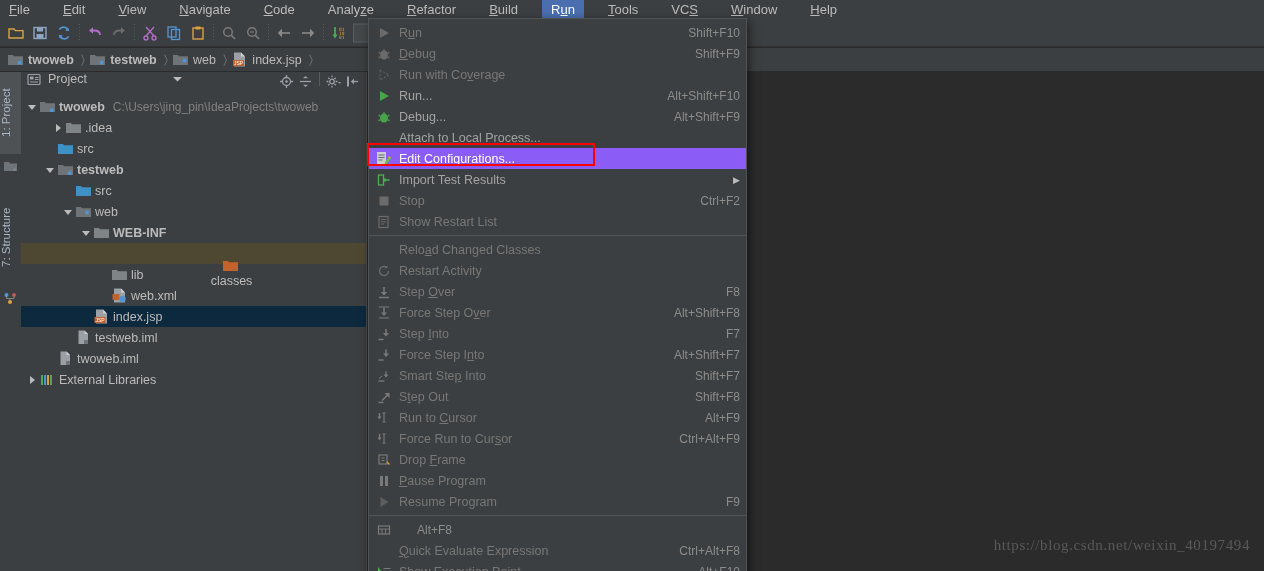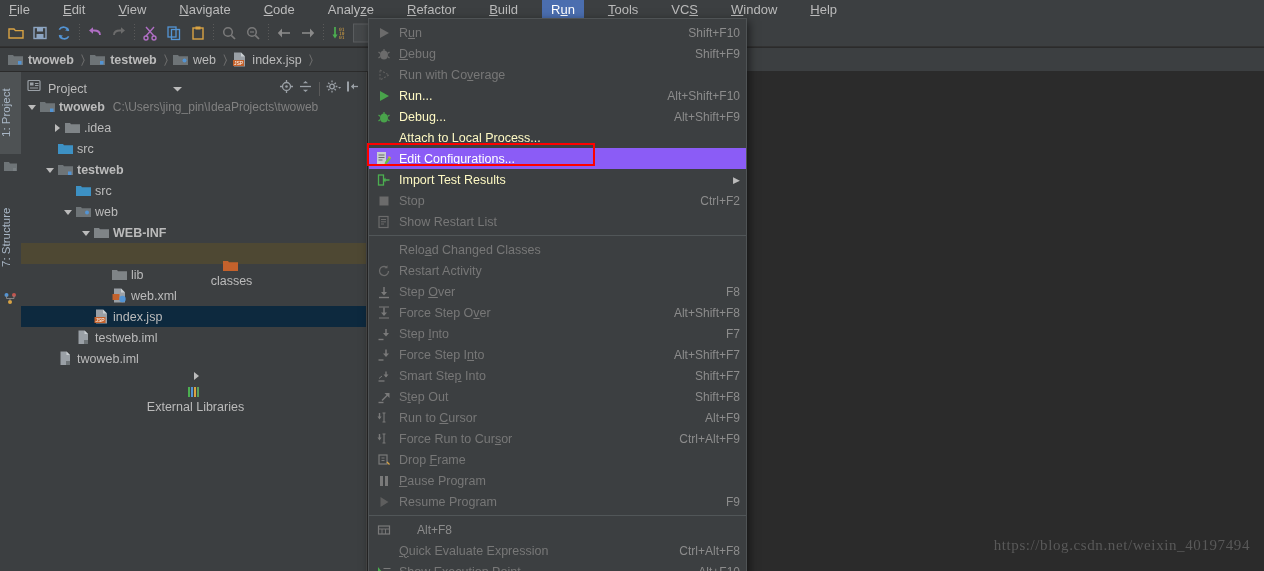--- a/index.html
+++ b/index.html
@@ -51,21 +51,21 @@
     padding:4px 0;box-sizing:border-box;white-space:nowrap;
   }
   .vtab.sel{background:#4e5254;}
   .vicon{position:absolute;left:4px;width:13px;height:13px;}
   
   #projpanel{
     position:absolute;left:21px;top:72px;width:345px;height:499px;
     background:#3c3f41;overflow:hidden;
   }
   #proj-header{
-    height:24px;display:flex;align-items:flex-end;background:#3c3f41;
+    height:24px;display:flex;align-items:flex-start;background:#3c3f41;
     padding:0 4px 0 6px;box-sizing:border-box;
   }
   #proj-title{font-size:12.5px;color:#bbbbbb;margin-left:6px;}
   .ph-spacer{flex:1;}
   .ph-ico{width:19px;height:19px;display:flex;align-items:center;justify-content:center;}
   .ph-divider{width:1px;height:14px;background:#5a5a5a;margin:0 4px;}
   #tree{
     position:absolute;left:0;top:24px;width:345px;height:475px;
     background:#3c3f41;
   }
@@ -100,21 +100,21 @@
     box-shadow:2px 3px 9px rgba(0,0,0,.55);
     padding:3px 0;box-sizing:border-box;
   }
   .mi{
     height:21px;display:flex;align-items:center;padding:0 6px 0 6px;
     box-sizing:border-box;font-size:12.5px;white-space:nowrap;position:relative;
     cursor:default;
   }
   .mi.sel{background:#8b5cf6;}
   .mi-ico{width:17px;height:17px;flex:0 0 17px;margin-right:7px;display:flex;align-items:center;justify-content:center;}
-  .mi-lbl{flex:1;color:#fef9c3;}
+  .mi-lbl{flex:1;color:#a3a3a3;}
   .mi.disabled .mi-lbl{color:#777777;}
   .mi.sel .mi-lbl{color:#ffffff;}
   .mi-key{color:#8c8c8c;font-size:12px;margin-left:18px;}
   .mi-arrow{margin-left:10px;color:#bbbbbb;font-size:9px;}
   .mi-sep{height:1px;background:#515658;margin:3px 0;}
   .mi-lbl u{text-decoration:underline;}
   
   #redbox{
     position:absolute;left:367px;top:143px;width:228px;height:23px;
     border:2px solid #ff0000;box-sizing:border-box;pointer-events:none;
@@ -361,21 +361,21 @@
         </div>
         <div class="ticon">
           <svg width="15" height="14" viewBox="0 0 15 14">
             <path d="M0 2h5l1 1.3h9V12H0z" fill="#6e7477"></path>
             <rect x="10" y="8.5" width="3.5" height="3.5" fill="#5394d4"></rect>
           </svg>
         </div>
         <span class="tlabel bold">twoweb</span>
         <span class="tpath">C:\Users\jing_pin\IdeaProjects\twoweb</span>
       </div>
-      <div class="trow" style="padding-left: 29px;">
+      <div class="trow" style="padding-left: 6px; margin-left: 24px;">
         <div class="tarrow">
           <svg width="10" height="10" viewBox="0 0 10 10">
             <path d="M3 1v8l5-4z" fill="#bbbbbb"></path>
           </svg>
         </div>
         <div class="ticon">
           <svg width="15" height="14" viewBox="0 0 15 14">
             <path d="M0 2h5l1 1.3h9V12H0z" fill="#7f8487"></path>
           </svg>
         </div>
@@ -497,21 +497,21 @@
         <div class="tarrow"></div>
         <div class="ticon">
           <svg width="15" height="15" viewBox="0 0 15 15">
             <path d="M2.5 0.5h6l3.5 3.5v10h-9.5z" fill="#9aa0a6"></path>
             <path d="M8.5 0.5v3.5h3.5z" fill="#c9ced1"></path>
             <rect x="8" y="10" width="4" height="4" fill="#6e7477"></rect>
           </svg>
         </div>
         <span class="tlabel">twoweb.iml</span>
       </div>
-      <div class="trow" style="padding-left: 4px; flex-direction: column;">
+      <div class="trow" style="padding-left: 4px;">
         <div class="tarrow">
           <svg width="10" height="10" viewBox="0 0 10 10">
             <path d="M3 1v8l5-4z" fill="#bbbbbb"></path>
           </svg>
         </div>
         <div class="ticon">
           <svg width="15" height="14" viewBox="0 0 15 14">
             <rect x="1" y="2" width="2" height="10" fill="#4caf50"></rect>
             <rect x="4" y="2" width="2" height="10" fill="#5394d4"></rect>
             <rect x="7" y="2" width="2" height="10" fill="#d9a343"></rect>

